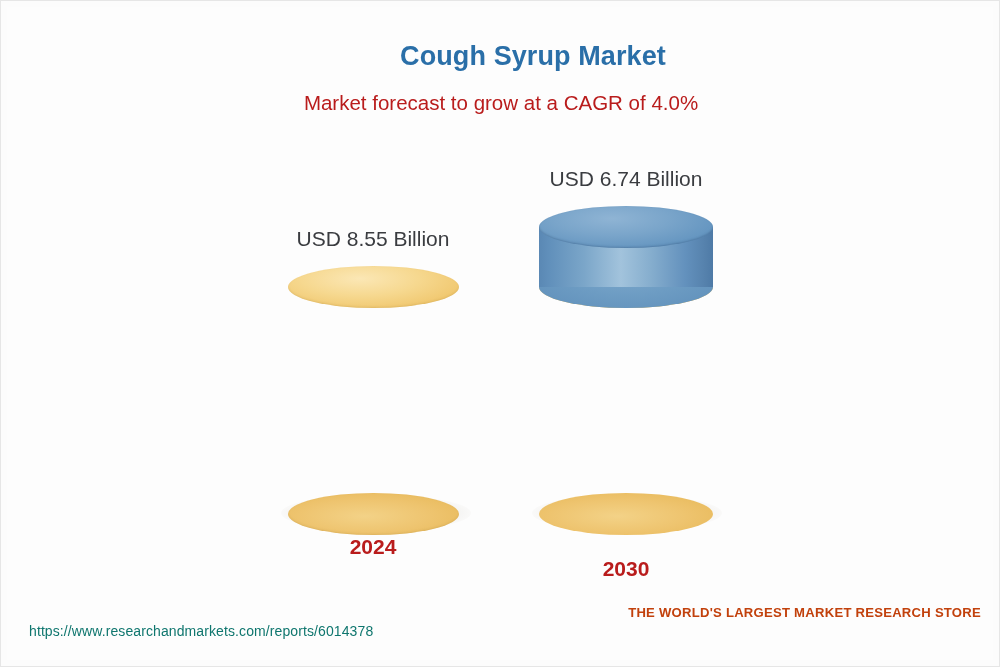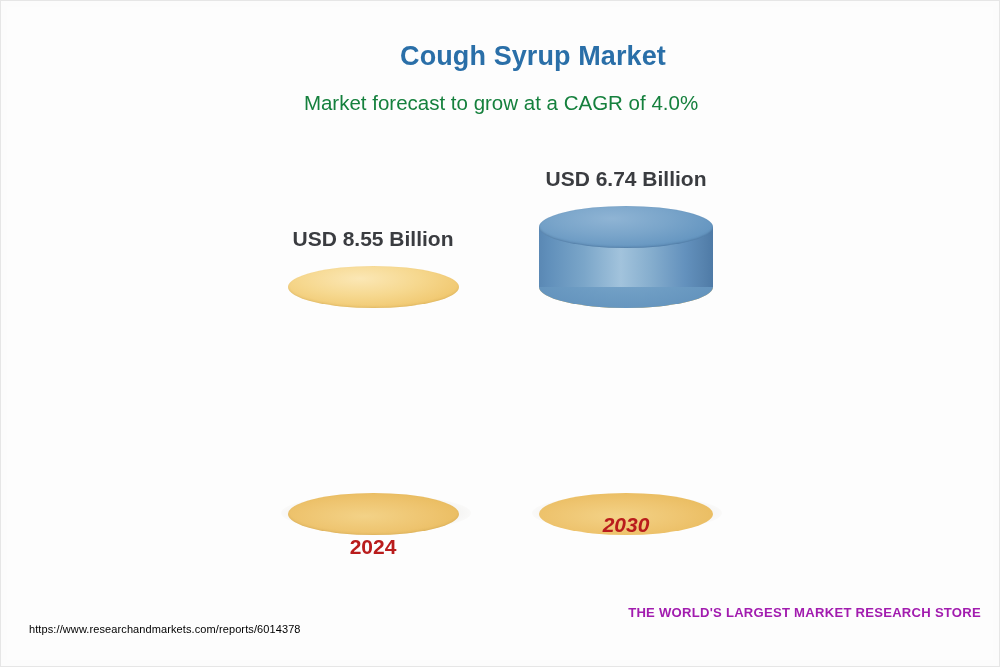--- a/index.html
+++ b/index.html
@@ -45,21 +45,21 @@
     padding-left: 32px;
   }
   .chart-subtitle {
     position: absolute;
     left: 0;
     top: 90px;
     width: 1000px;
     text-align: center;
     font-size: 20.5px;
     font-weight: normal;
-    color: #15803d;
+    color: #b91c1c;
   }
 
   
   .cyl {
     position: absolute;
   }
   .cyl-shadow {
     position: absolute;
     border-radius: 50%;
     background: radial-gradient(ellipse at center, rgba(150,140,120,0.22) 0%, rgba(150,140,120,0.10) 55%, rgba(150,140,120,0) 78%);
@@ -108,40 +108,40 @@
   .blue-top {
     background: radial-gradient(ellipse at 42% 30%, #8fb4d4 0%, #7aa5ca 40%, #6495c0 76%, #567fa8 100%);
     box-shadow: inset 0 -1px 2px rgba(40,70,105,0.30);
   }
 
   
   .value-label {
     position: absolute;
     text-align: center;
     font-size: 21px;
-    font-weight: bold;
+    font-weight: normal;
     color: #3a3c40;
     white-space: nowrap;
   }
   .cat-label {
     position: absolute;
     text-align: center;
     font-size: 21px;
     font-weight: bold;
     color: #b91c1c;
     white-space: nowrap;
   }
 
   
   .footer-url {
     position: absolute;
     left: 28px;
     top: 622px;
-    font-size: 11px;
-    color: #000000;
+    font-size: 14px;
+    color: #0f766e;
     letter-spacing: 0.1px;
   }
   .logo-block {
     position: absolute;
     right: 18px;
     top: 600px;
     text-align: right;
     line-height: 1;
   }
   .logo-main {
@@ -149,21 +149,21 @@
     font-weight: bold;
     letter-spacing: -0.4px;
     white-space: nowrap;
   }
   .logo-word-blue { color: #26608f; }
   .logo-word-yellow { color: #f5b332; }
   .logo-tag {
     margin-top: 5px;
     font-size: 13.1px;
     font-weight: bold;
-    color: #a21caf;
+    color: #c2410c;
     letter-spacing: 0.25px;
     white-space: nowrap;
     text-align: right;
   }
 </style>
 </head>
 <body>
 
 <div id="canvas">
   <div id="inner-frame"></div>
@@ -201,21 +201,21 @@
     <div class="seg-body blue-body" style="left:538px; top:226px; width:174px; height:60px;"></div>
 
     <div class="seg-ellipse-bottom" style="left:538px; top:265px; width:174px; height:42px;
                 background: radial-gradient(ellipse at 50% 20%, #7ba7cb 0%, #6d9cc3 45%, #5f8fba 100%);
                 clip-path: inset(50% 0 0 0);"></div>
 
     <div class="seg-ellipse-top blue-top" style="left:538px; top:205px; width:174px; height:42px;"></div>
 
     <div class="value-label" style="left:525px; top:166px; width:200px;">USD 6.74 Billion</div>
 
-    <div class="cat-label" style="left:525px; top:512px; width:200px;font-style:italic;">2030</div>
+    <div class="cat-label" style="left:525px; top:556px; width:200px;">2030</div>
   </div>
 
   <div class="footer-url">https://www.researchandmarkets.com/reports/6014378</div>
 
   <div class="logo-block">
     <div class="logo-tag">THE WORLD'S LARGEST MARKET RESEARCH STORE</div>
   </div>
 </div>
 
 </body></html>

